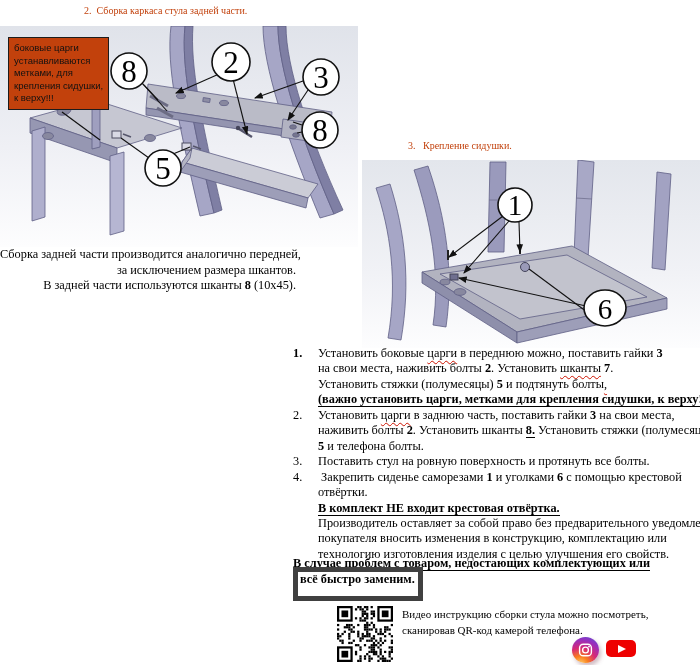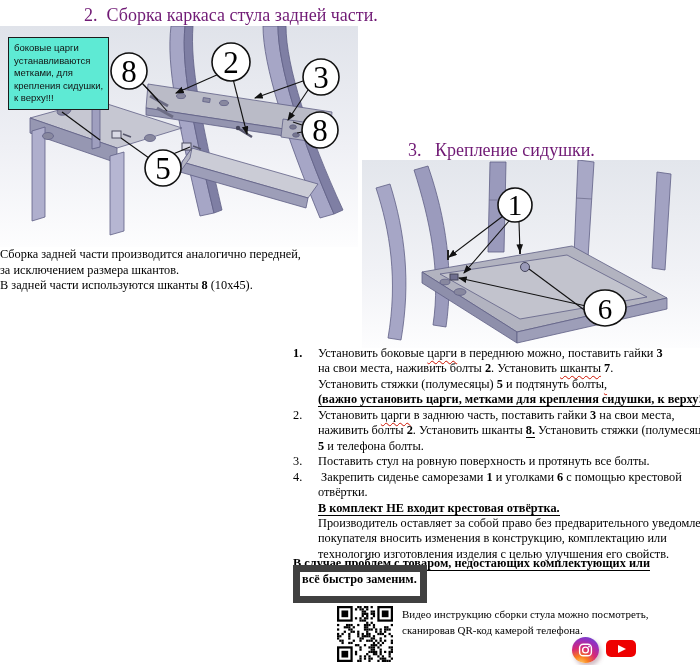--- a/index.html
+++ b/index.html
@@ -7,44 +7,44 @@
     --youtube_red:#ee0000;
     --ink:#000000;
   }
   html,body{margin:0;padding:0}
   body{
     width:700px;height:665px;position:relative;overflow:hidden;
     background:#ffffff;color:var(--ink);
     font-family:"Liberation Serif",serif;
   }
   .abs{position:absolute}
-  .title{font-size:18px;white-space:pre;color:#701a75}
+  .title{font-size:10px;white-space:pre;color:#c2410c}
   .note-box{
     left:8px;top:37px;width:92px;
-    border:1.5px solid #1c1c1c;background:#5eead4;
+    border:1.5px solid #1c1c1c;background:#c2410c;
     padding:4px 2px 4px 5px;
     font-family:"Liberation Sans",sans-serif;
     font-size:9.5px;line-height:1.32;color:#111;
     z-index:3;
   }
   .caption{left:0;top:247px;width:296px;font-size:12.3px;line-height:15.6px}
-  .caption .tline{text-align:left;white-space:nowrap}
+  .caption .tline{text-align:right;white-space:nowrap}
   .instr{left:293px;top:346px;width:406px;font-size:12.3px;line-height:15.45px}
   .li{display:flex}
   .li .num{width:25px;flex:none}
   .li .body{flex:1}
   .tline{white-space:pre}
   .b{font-weight:bold}
   .u{border-bottom:1.2px solid currentColor}
   .wavy{
     text-decoration-line:underline;text-decoration-style:wavy;
     text-decoration-color:var(--wavy_red);text-decoration-thickness:1px;
     text-underline-offset:2.5px;
   }
-  .boxed{border:7px solid #404040;padding:0 3px 10px 2px}
+  .boxed{border:5px solid #404040;padding:0 3px 10px 2px}
   .whatsapp{left:293px;top:556px;width:406px;font-size:12.3px;line-height:15.6px}
   .footer-text{left:402px;top:606px;width:292px;font-size:11px;font-weight:normal;line-height:16px}
   .footer-text .pline{white-space:nowrap}
   .qr-wrap{left:337px;top:606px;width:56px;height:56px}
   .ig-icon{
     left:572px;top:637px;width:27px;height:26px;border-radius:50%;
     box-shadow:2px 3px 4px rgba(120,60,80,.35);
   }
   .yt-icon{
     left:606px;top:640px;width:30px;height:17px;border-radius:5px;

